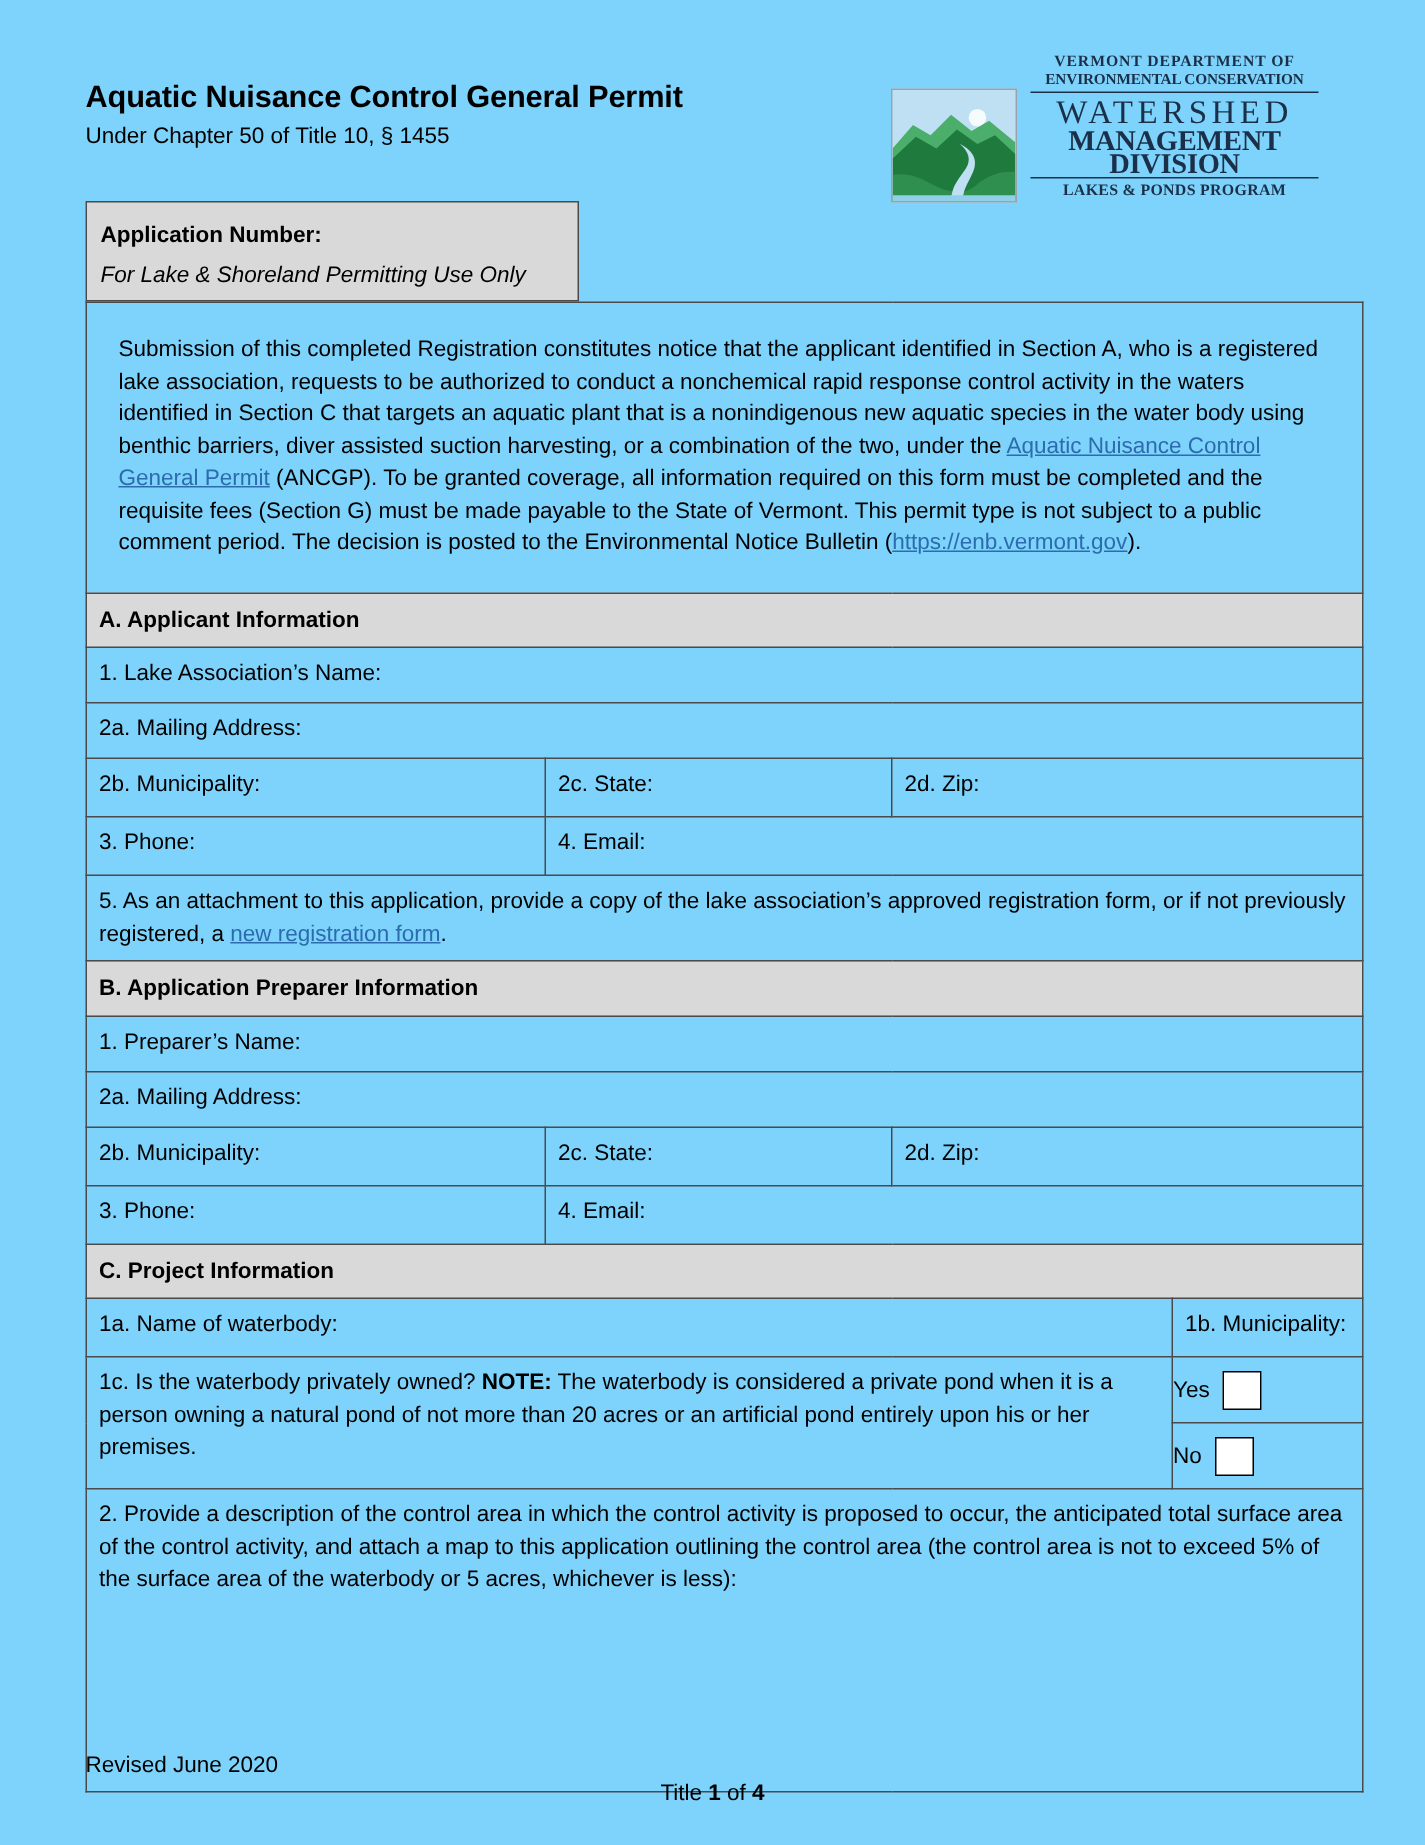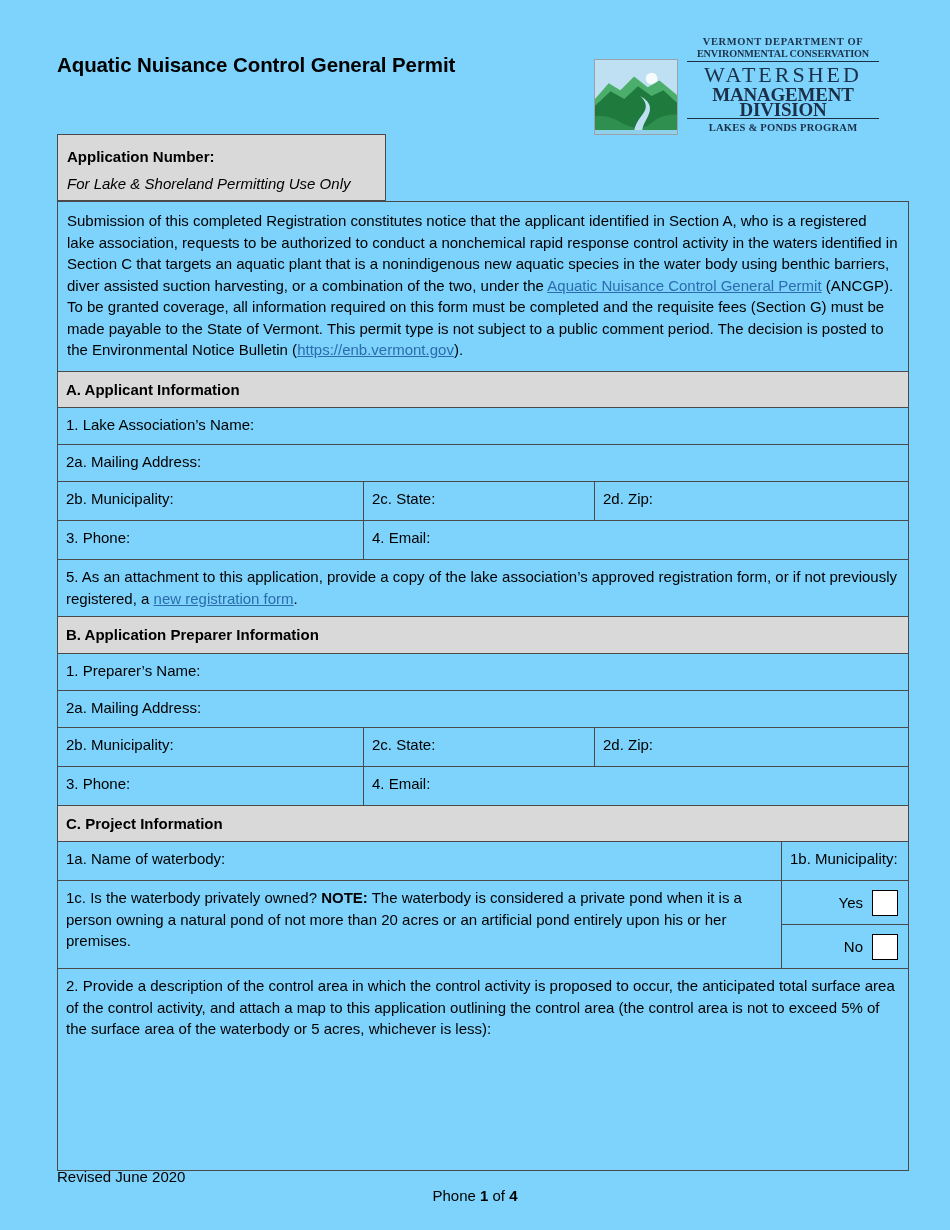--- a/index.html
+++ b/index.html
@@ -148,21 +148,21 @@
     border: 1.1px solid #4a4a4a;
     vertical-align: top;
     font-size: 15px;
     line-height: 21.5px;
     padding: 6px 8px 7px 8px;
     box-sizing: border-box;
   }
   .intro-cell {
     padding: 8px 10px 10px 9px !important;
   }
-  .intro-cell p { margin: 0; }
+  .intro-cell p { margin: 12px; }
   .sect-head {
     background: #d9d9d9;
     font-weight: bold;
     padding-top: 7px !important;
     padding-bottom: 7px !important;
   }
   .row-field { height: 37px; }
   .row-field-tall { height: 39px; }
   a.lnk {
     color: #2c6cad;
@@ -171,21 +171,20 @@
   .nowrapbold { font-weight: bold; }
   .checkcell {
     text-align: right;
     vertical-align: middle !important;
     padding: 0 10px 0 0 !important;
     height: 44px;
   }
   .checkwrap {
     display: flex;
     align-items: center;
-    justify-content: flex-end;
     gap: 9px;
     height: 100%;
   }
   .checkbox {
     width: 26px;
     height: 26px;
     border: 1.6px solid #000;
     box-sizing: border-box;
     display: inline-block;
     background: #fff;
@@ -213,20 +212,21 @@
   .footer-center b { font-weight: bold; }
 </style>
 </head>
 <body>
 
 <div class="page">
 
   <div class="header">
     <div class="title-block">
       <div class="doc-title">Aquatic Nuisance Control General Permit</div>
+      <div class="doc-subtitle">Under Chapter 50 of Title 10, § 1455</div>
     </div>
 
     <div class="logo">
       <div class="logo-mark">
         <svg viewBox="0 0 84 76" preserveAspectRatio="none" aria-hidden="true">
           <rect x="0" y="0" width="84" height="76" fill="#bfe0f2"></rect>
           <circle cx="58" cy="19" r="6" fill="#ffffff" opacity="0.85"></circle>
           <path d="M0 40 L14 24 L26 31 L40 17 L54 28 L66 21 L84 36 L84 76 L0 76 Z" fill="#4cae6b"></path>
           <path d="M0 47 L16 32 L30 40 L44 27 L58 37 L70 31 L84 44 L84 76 L0 76 Z" fill="#1f7a3e"></path>
           <path d="M0 58 C14 56, 22 62, 30 66 C36 69, 42 70, 48 70 L48 76 L0 76 Z" fill="#2f8f4e"></path>
@@ -343,15 +343,15 @@
       </tr>
 
       <tr>
         <td class="bigbox" colspan="4">2. Provide a description of the control area in which the control activity is proposed to occur, the anticipated total surface area of the control activity, and attach a map to this application outlining the control area (the control area is not to exceed 5% of the surface area of the waterbody or 5 acres, whichever is less):</td>
       </tr>
 
     </tbody>
   </table>
 
   <div class="footer-left">Revised June 2020</div>
-  <div class="footer-center"><span>Phone </span><b>1</b><span> of </span><b>4</b></div>
+  <div class="footer-center"><span>Title </span><b>1</b><span> of </span><b>4</b></div>
 
 </div>
 
 </body></html>

